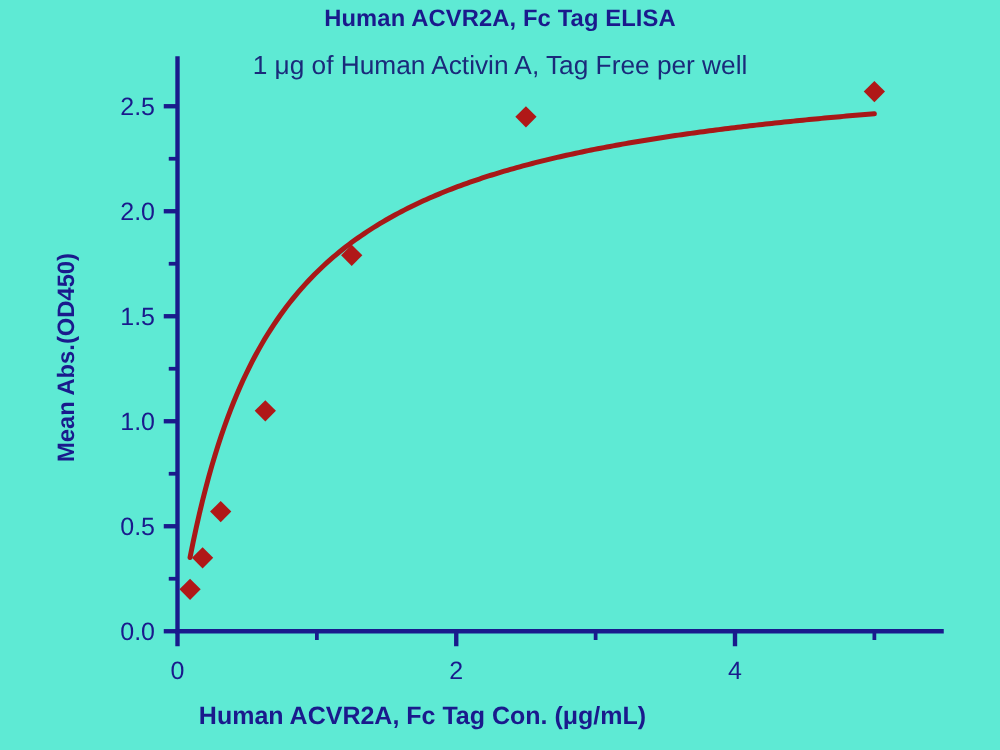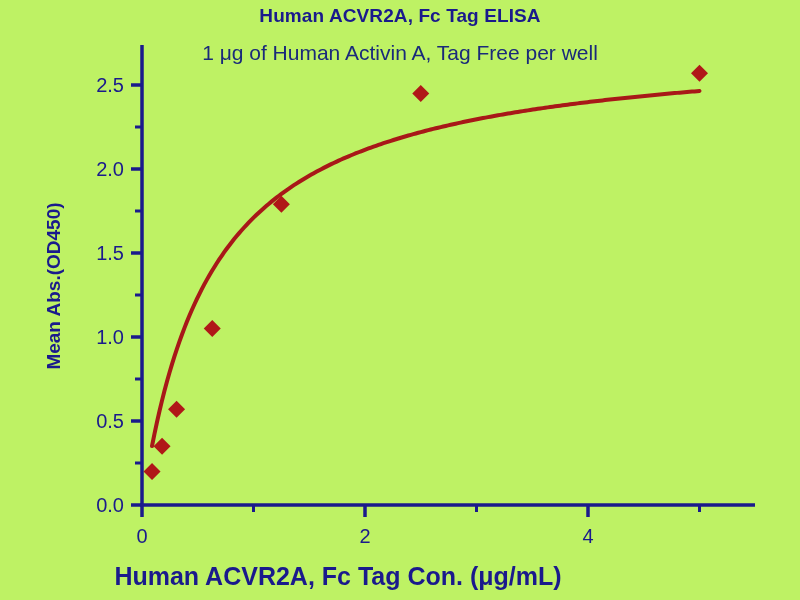--- a/index.html
+++ b/index.html
@@ -5,21 +5,21 @@
   html, body {
     margin: 0; padding: 0;
     width: 800px; height: 600px;
     background: #ffffff;
     font-family: "Liberation Sans", sans-serif;
     overflow: hidden;
   }
   #figure {
     position: relative;
     width: 800px; height: 600px;
-    background: #bef264;
+    background: #5eead4;
   }
   .ttl {
     position: absolute;
     width: 800px;
     text-align: center;
     color: #1a1a8c;
     font-weight: bold;
     font-size: 19px;
     letter-spacing: 0.1px;
   }
@@ -33,21 +33,21 @@
     font-weight: normal;
     font-size: 21px;
   }
   #xlabel {
     position: absolute;
     top: 562px;
     width: 676px;
     text-align: center;
     color: #1a1a8c;
     font-weight: bold;
-    font-size: 25px;
+    font-size: 20px;
   }
   #ylabel {
     position: absolute;
     left: -96px;
     top: 275px;
     width: 300px;
     text-align: center;
     color: #1a1a8c;
     font-weight: bold;
     font-size: 19px;

